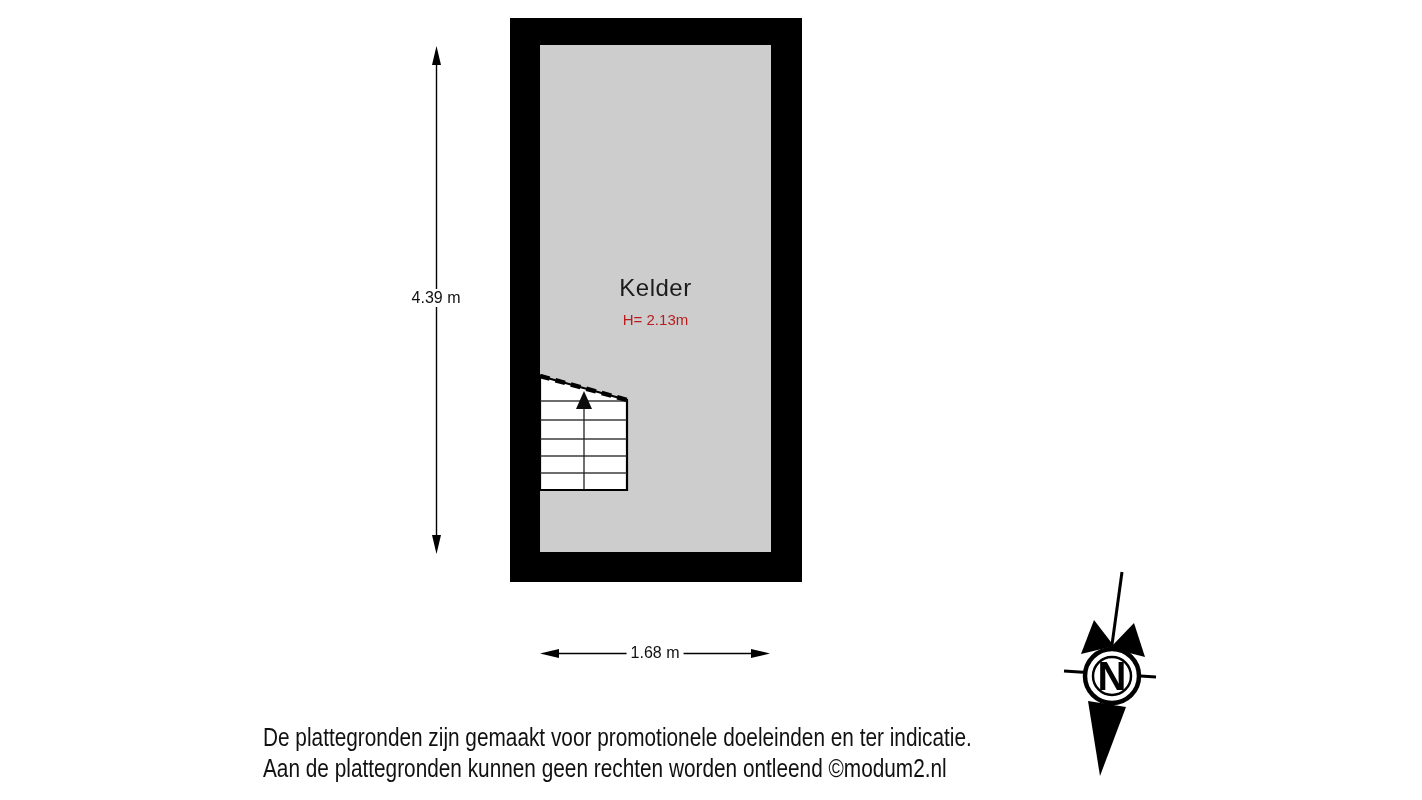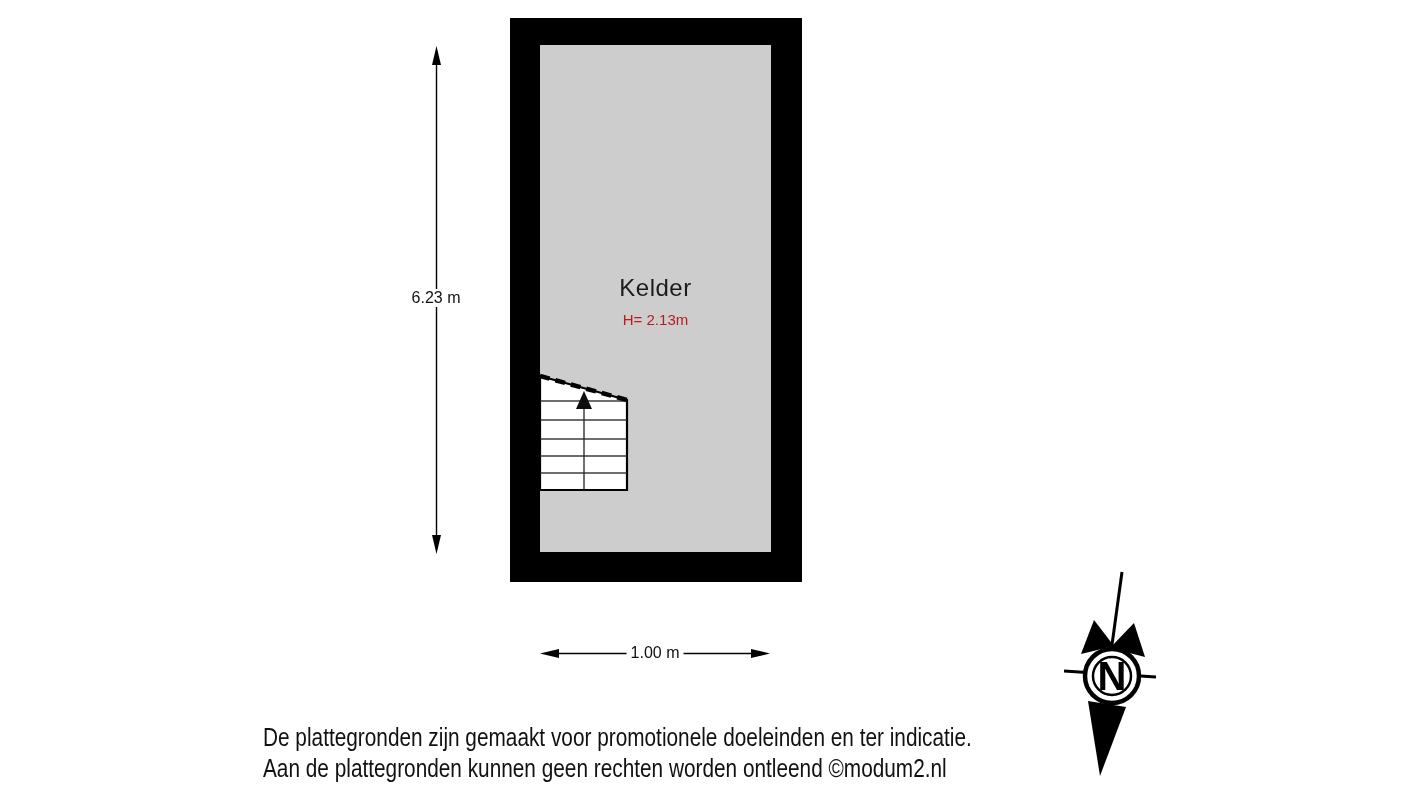--- a/index.html
+++ b/index.html
@@ -126,22 +126,22 @@
       <line x1="2.5" y1="101" x2="88.5" y2="101"></line>
     </g>
     <line x1="46" y1="36" x2="46" y2="117" stroke="#222" stroke-width="1.3"></line>
     <polygon points="46,19 38,37 54,37" fill="#0d0d0d"></polygon>
     <line x1="2" y1="4" x2="89" y2="28" stroke="#000" stroke-width="4.5" stroke-dasharray="10 6"></line>
   </svg>
 
   <div class="room-label">Kelder</div>
   <div class="room-height">H= 2.13m</div>
 
-  <div class="dim-label dim-v">6.23 m</div>
-  <div class="dim-label dim-h">1.00 m</div>
+  <div class="dim-label dim-v">4.39 m</div>
+  <div class="dim-label dim-h">1.68 m</div>
 
   <svg class="compass-svg" viewBox="0 0 120 230" xmlns="http://www.w3.org/2000/svg">
     <line x1="74" y1="12" x2="63" y2="92" stroke="#000" stroke-width="3"></line>
     <line x1="16" y1="111" x2="108" y2="117" stroke="#000" stroke-width="3"></line>
     <polygon points="46,60 33,94 66,86" fill="#000"></polygon>
     <polygon points="86,63 97,97 62,88" fill="#000"></polygon>
     <polygon points="40,141 78,147 52,216" fill="#000"></polygon>
     <circle cx="64" cy="116" r="27" fill="#ffffff" stroke="#000" stroke-width="4.5"></circle>
     <circle cx="64" cy="116" r="19" fill="none" stroke="#000" stroke-width="2.5"></circle>
     <text class="compass-letter" x="64" y="130" text-anchor="middle" fill="#000">N</text>

